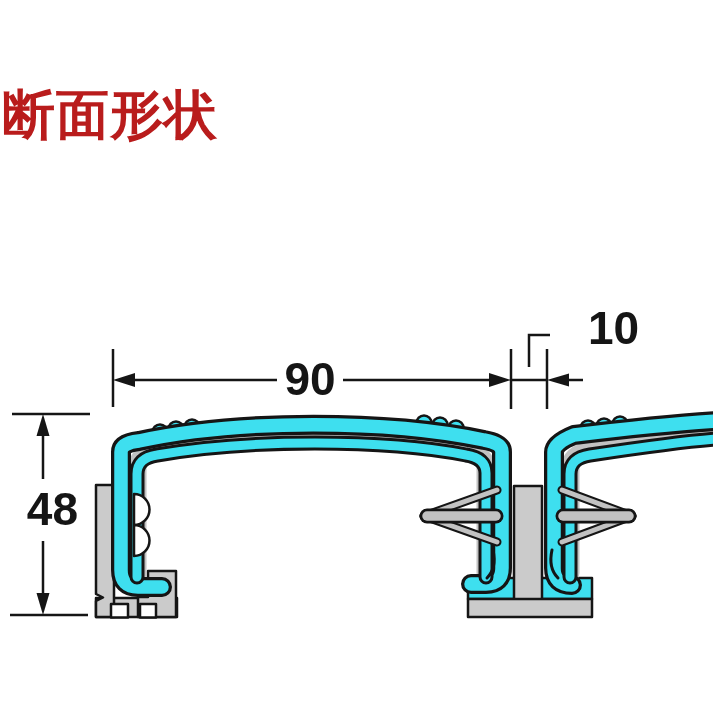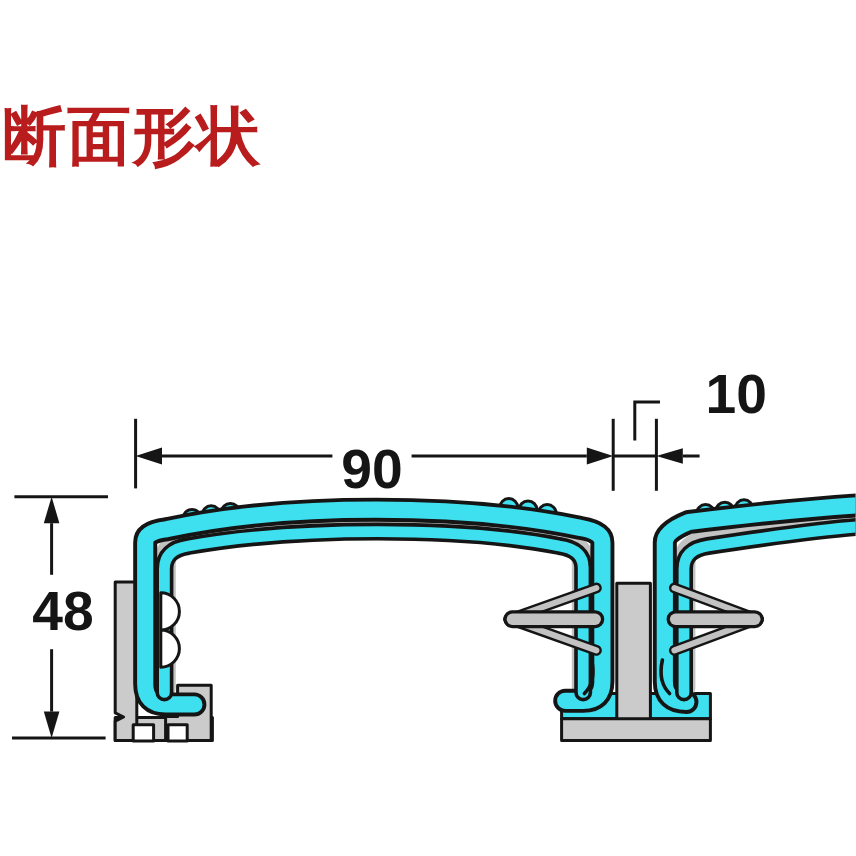--- a/index.html
+++ b/index.html
@@ -4,21 +4,21 @@
 <style>
   :root{
     --cyan:#3EDFEF; --gray:#CBCBCB; --stripe:#C2C2C2; --ink:#151515; --bg:#ffffff;
   }
   html,body{margin:0;padding:0;}
   body{background:#fff;font-family:"Liberation Sans","DejaVu Sans",sans-serif;}
   #stage{position:relative;width:713px;height:713px;background:var(--bg);overflow:hidden;}
   #stage svg{position:absolute;left:0;top:0;}
   .lbl{position:absolute;color:var(--ink);font-weight:bold;line-height:1;}
   #title{left:2px;top:88px;font-size:53px;font-weight:700;letter-spacing:1px;color:#b91c1c;}
-  #dim90{left:270px;top:368px;width:80px;text-align:center;font-size:46px;}
+  #dim90{left:270px;top:356px;width:80px;text-align:center;font-size:46px;}
   #dim10{left:552px;top:305px;width:80px;text-align:left;font-size:46px;margin-left:36px;}
   #dim48{left:10px;top:486px;width:68px;text-align:right;font-size:46px;}
   
   .oI{stroke:var(--ink);fill:none;stroke-linecap:round;stroke-linejoin:round;}
   .oC{stroke:var(--cyan);fill:none;stroke-linecap:round;stroke-linejoin:round;}
   .oS{stroke:var(--stripe);fill:none;stroke-linecap:round;stroke-linejoin:round;}
   .fG{fill:var(--gray);stroke:var(--ink);stroke-width:2.5;stroke-linejoin:round;}
   .fC{fill:var(--cyan);stroke:var(--ink);stroke-width:2.5;stroke-linejoin:round;}
   .fW{fill:#ffffff;stroke:var(--ink);stroke-width:2.5;stroke-linejoin:round;}
   .dim{stroke:var(--ink);stroke-width:2.5;fill:none;}

